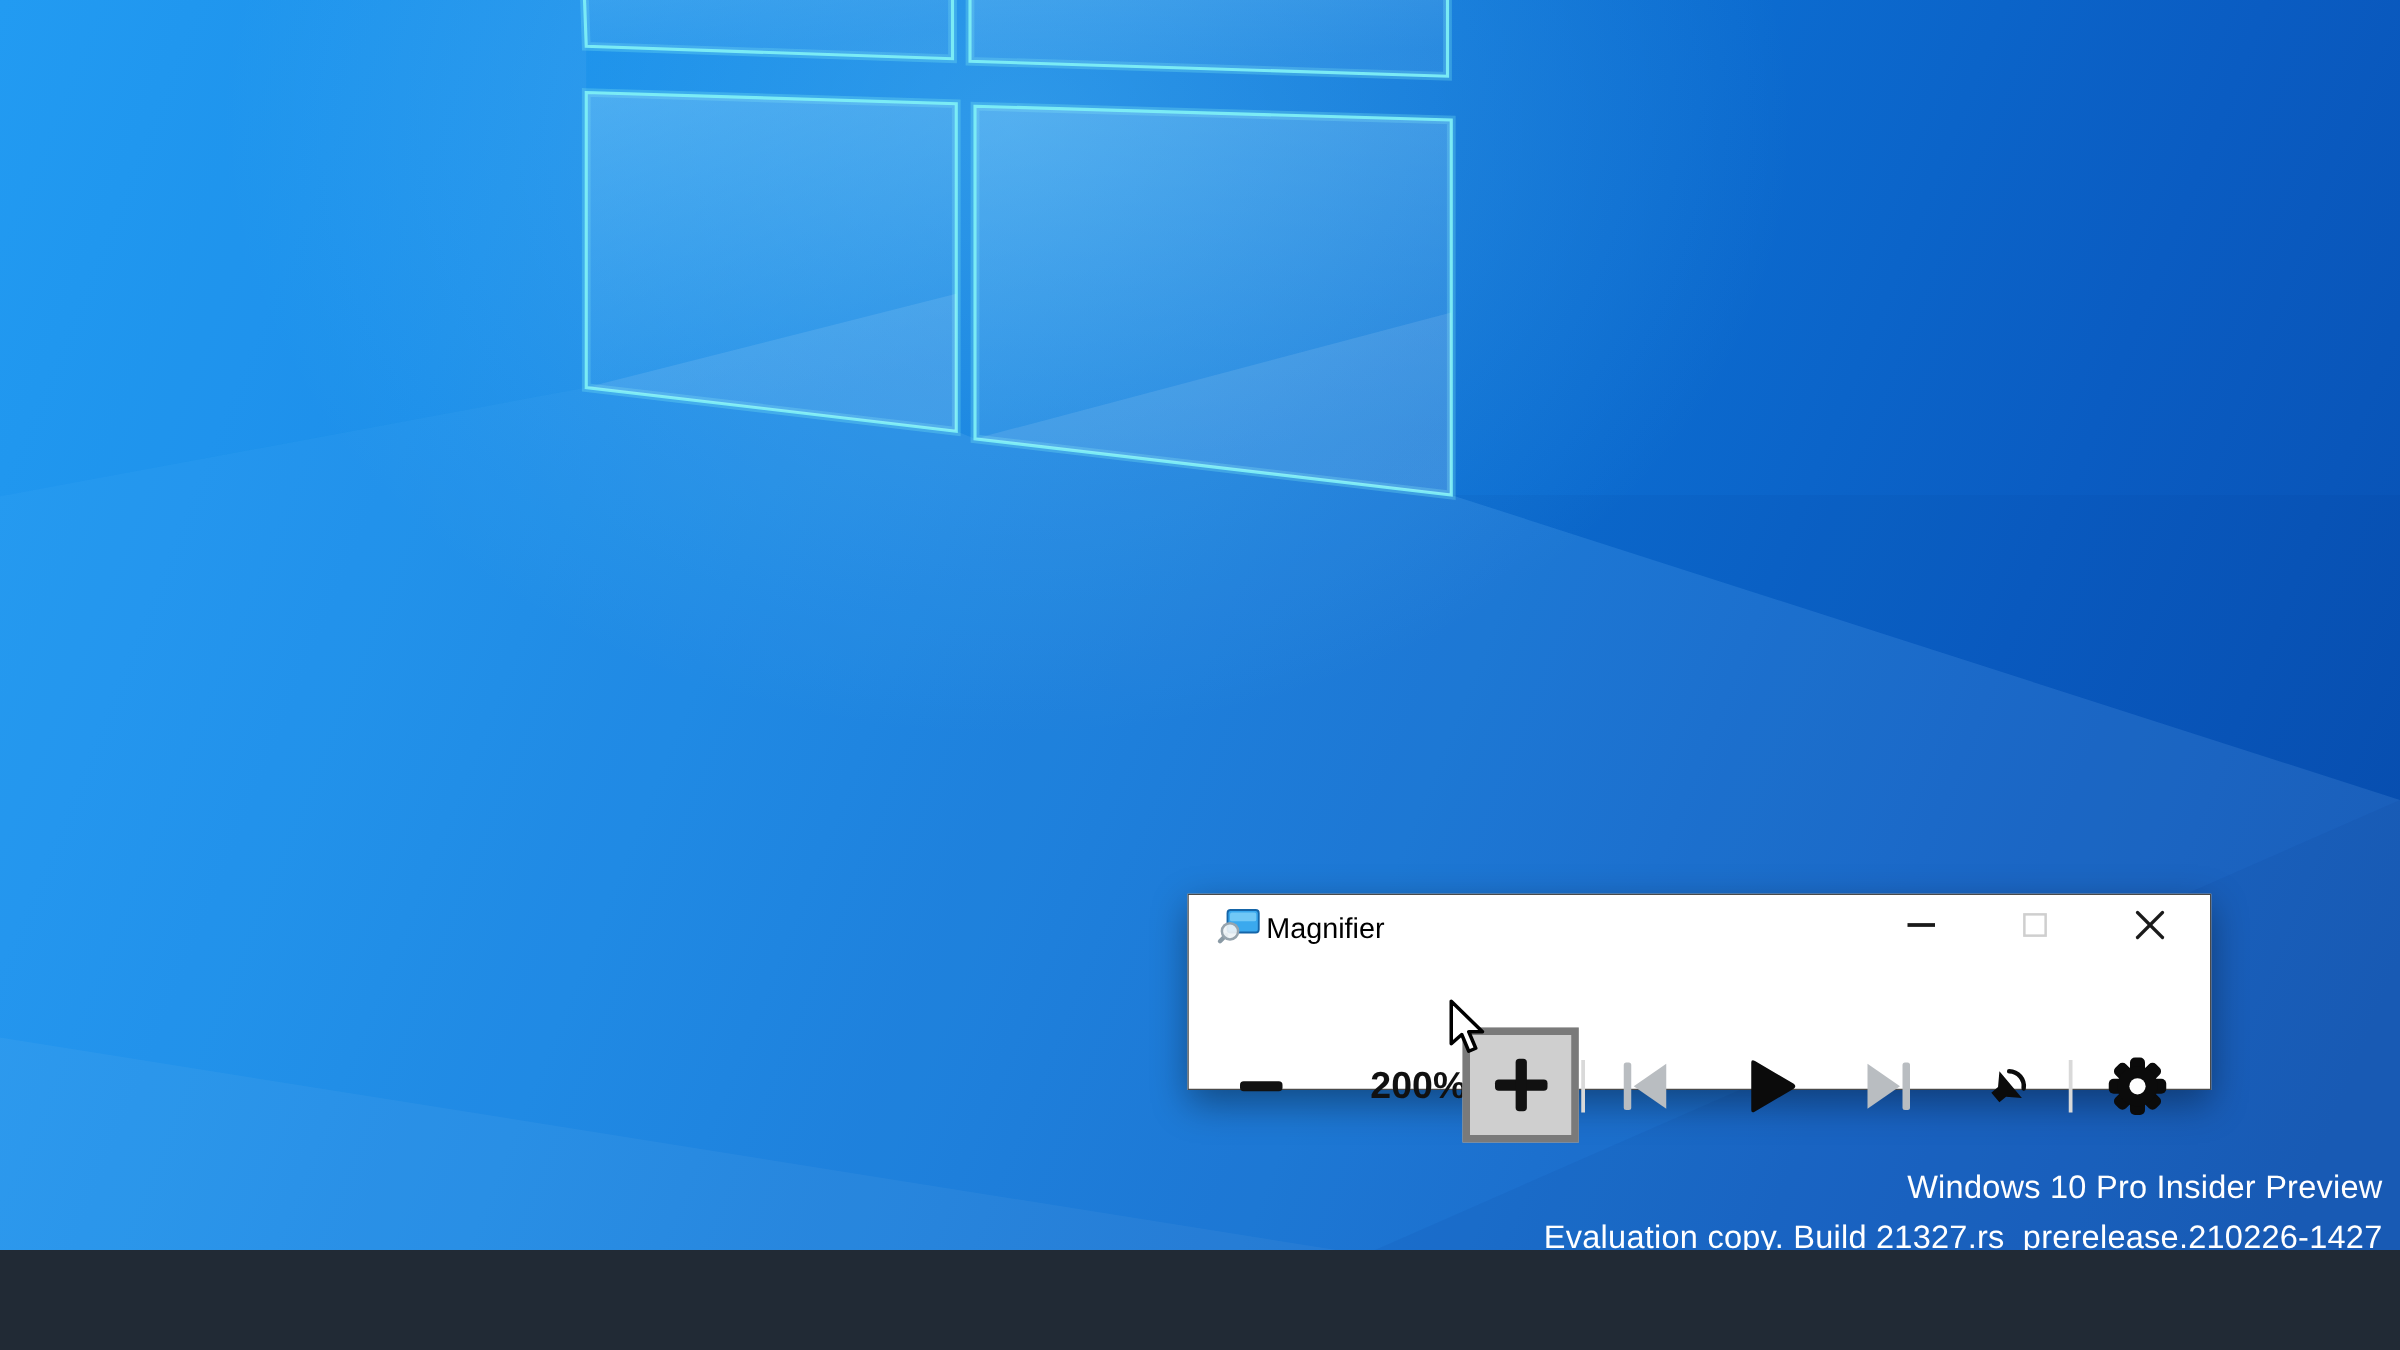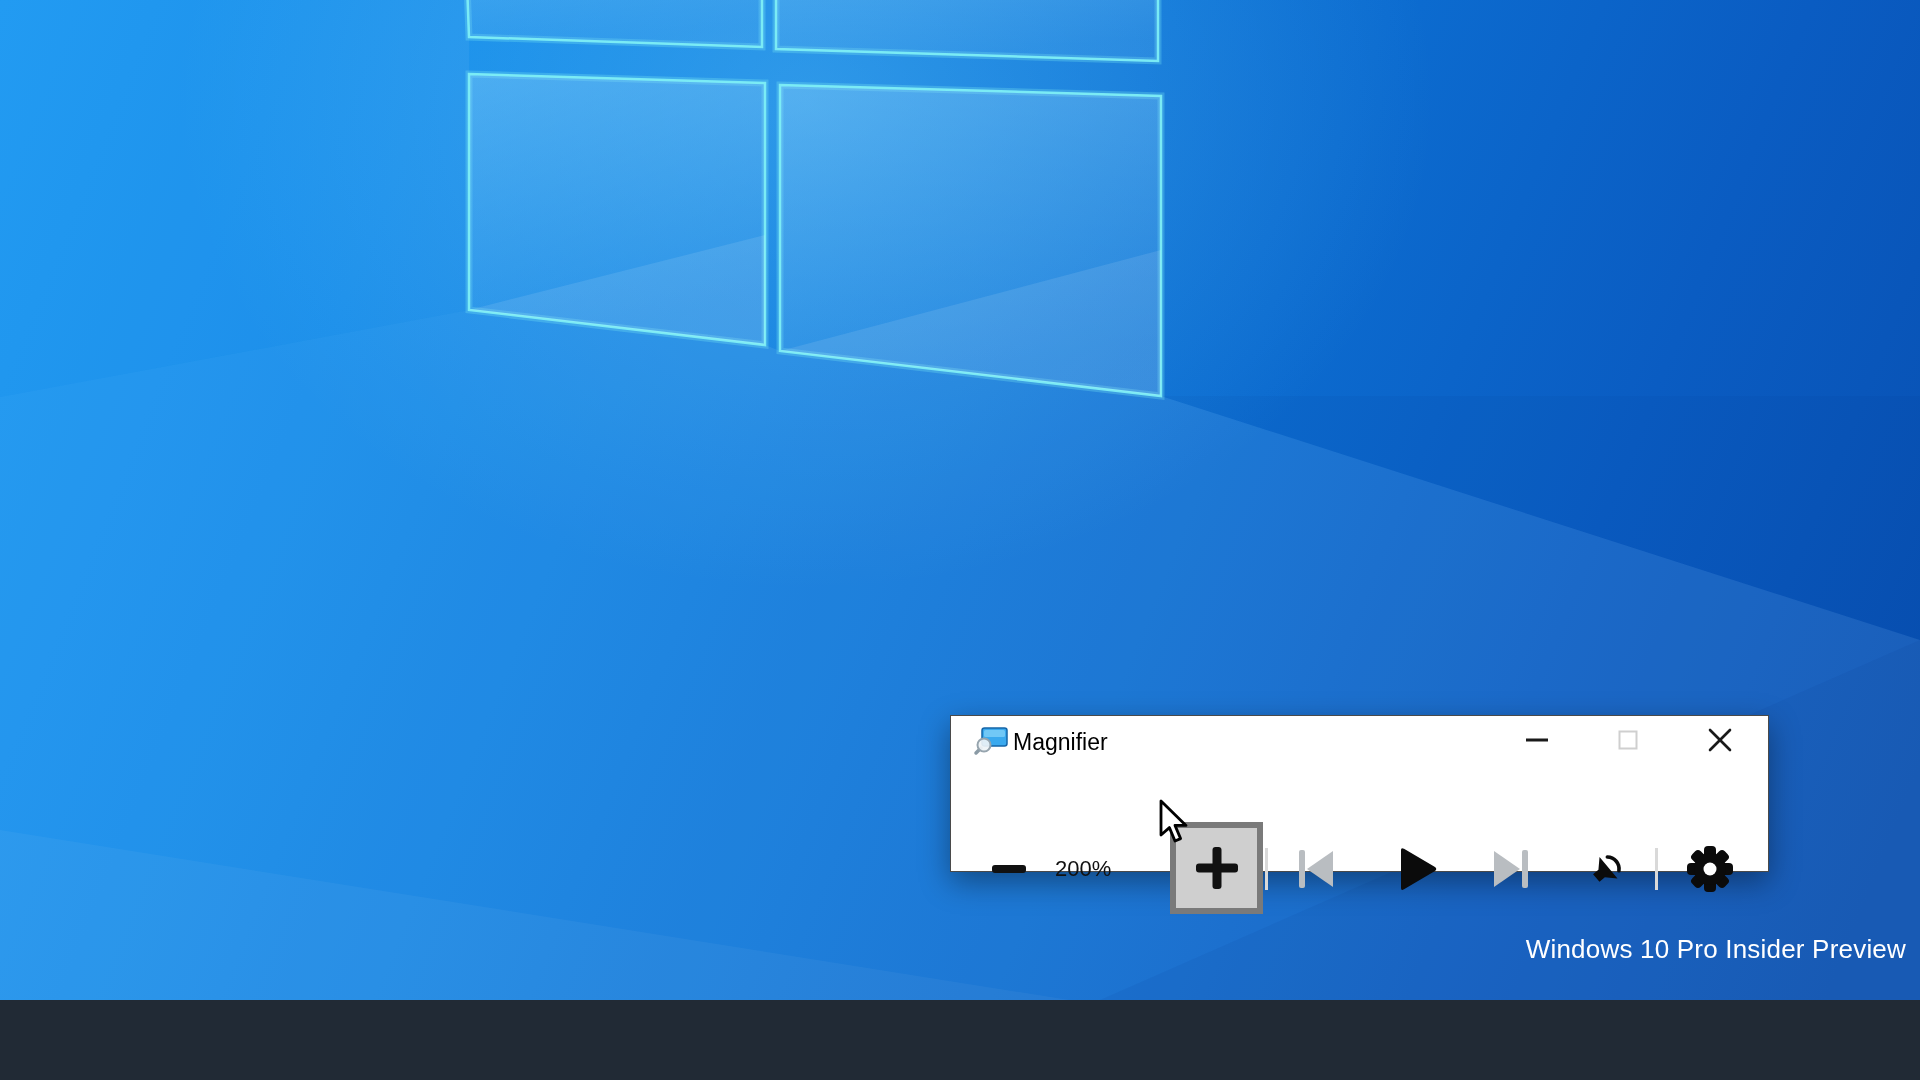--- a/index.html
+++ b/index.html
@@ -37,22 +37,22 @@
     position:absolute;left:62px;top:13px;font-size:23px;color:#000;line-height:26px;
   }
   .win-ctrl{position:absolute;top:0;width:66px;height:48px;display:flex;align-items:center;justify-content:center;}
   #btn-minimize{left:553px;}
   #btn-maximize{left:644px;}
   #btn-close{left:736px;}
   #mag-toolbar{position:absolute;left:0;top:48px;width:100%;height:108px;}
   .tb-item{position:absolute;display:flex;align-items:center;justify-content:center;}
   #btn-zoom-out{left:30px;top:85px;width:56px;height:40px;}
   #zoom-level{
-    position:absolute;left:104px;top:89px;width:118px;text-align:left;
-    font-size:22px;color:#111;line-height:32px;
+    position:absolute;left:104px;top:89px;width:118px;text-align:right;
+    font-size:30px;color:#111;line-height:32px;font-weight:bold;
   }
   #btn-zoom-in{
     position:absolute;left:219px;top:58px;width:93px;height:92px;
     background:#cfcfcf;border:6px solid #7a7a7a;
     display:flex;align-items:center;justify-content:center;
   }
   .tb-sep{position:absolute;top:84px;width:3px;height:42px;background:#d9d9d9;}
   #sep1{left:314px;}
   #sep2{left:704px;}
   #btn-prev{left:343px;top:83px;width:46px;height:44px;}
@@ -104,20 +104,21 @@
         <polygon points="776,-62 1158,-52 1158,61 776,49"></polygon>
         <polygon points="469,74 765,83 765,345 469,310"></polygon>
         <polygon points="780,85 1161,96 1161,396 780,351"></polygon>
       </g>
 
       <polygon points="469,310 765,235 765,345" fill="#ffffff" opacity="0.10"></polygon>
       <polygon points="780,351 1161,250 1161,396" fill="#ffffff" opacity="0.10"></polygon>
     </svg>
 
     <div class="watermark" id="wm1">Windows 10 Pro Insider Preview</div>
+    <div class="watermark" id="wm2">Evaluation copy. Build 21327.rs_prerelease.210226-1427</div>
   </div>
 
   <div id="magnifier-window">
     <div id="mag-titlebar">
       <svg id="mag-app-icon" width="36" height="30" viewBox="0 0 36 30">
         <rect x="9" y="2" width="25" height="18" rx="2.5" fill="#3aa9ee" stroke="#1565a8" stroke-width="1.5"></rect>
         <rect x="11" y="4" width="21" height="7" rx="1.5" fill="#7fd0f7" opacity="0.8"></rect>
         <line x1="3" y1="27" x2="8" y2="22" stroke="#8a9aa5" stroke-width="3.5" stroke-linecap="round"></line>
         <circle cx="11" cy="19" r="6.5" fill="#eef3f6" fill-opacity="0.92" stroke="#96a4ae" stroke-width="2"></circle>
       </svg>

